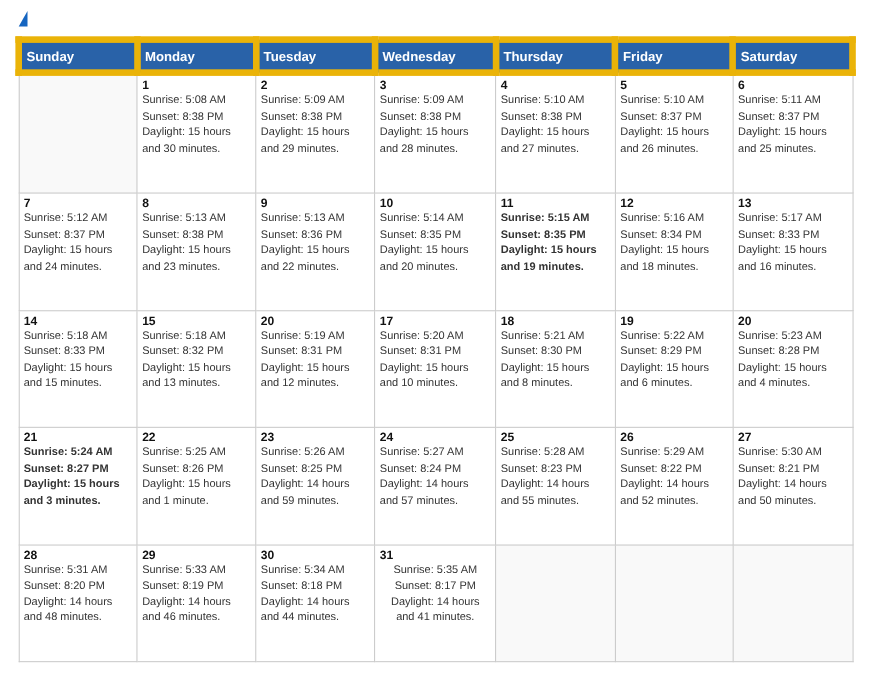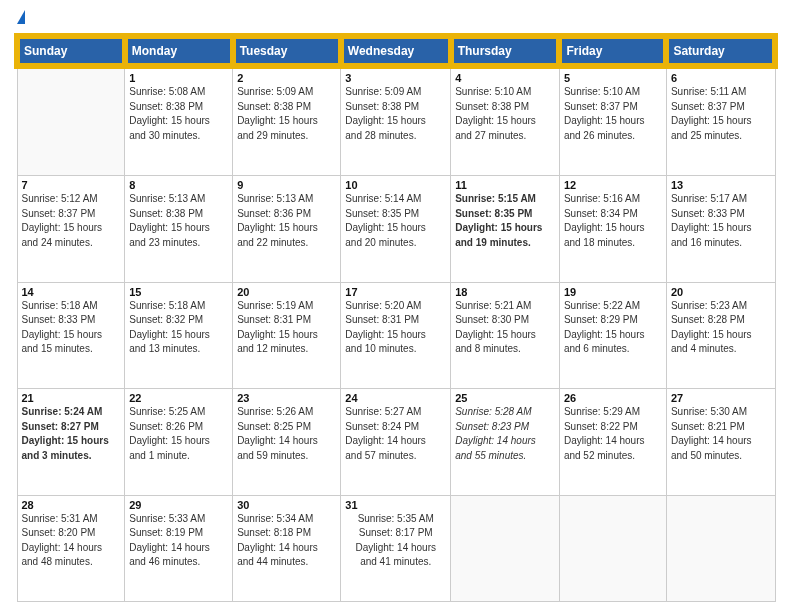--- a/index.html
+++ b/index.html
@@ -311,21 +311,21 @@
           </td>
           <td>
             <span class="day-number">24</span>
             <div class="day-info" style="white-space: pre-line;">Sunrise: 5:27 AM
 Sunset: 8:24 PM
 Daylight: 14 hours
 and 57 minutes.</div>
           </td>
           <td>
             <span class="day-number">25</span>
-            <div class="day-info" style="white-space: pre-line; font-style: italic;">Sunrise: 5:28 AM
+            <div class="day-info" style="white-space: pre-line;">Sunrise: 5:28 AM
 Sunset: 8:23 PM
 Daylight: 14 hours
 and 55 minutes.</div>
           </td>
           <td>
             <span class="day-number">26</span>
             <div class="day-info" style="white-space: pre-line;">Sunrise: 5:29 AM
 Sunset: 8:22 PM
 Daylight: 14 hours
 and 52 minutes.</div>

